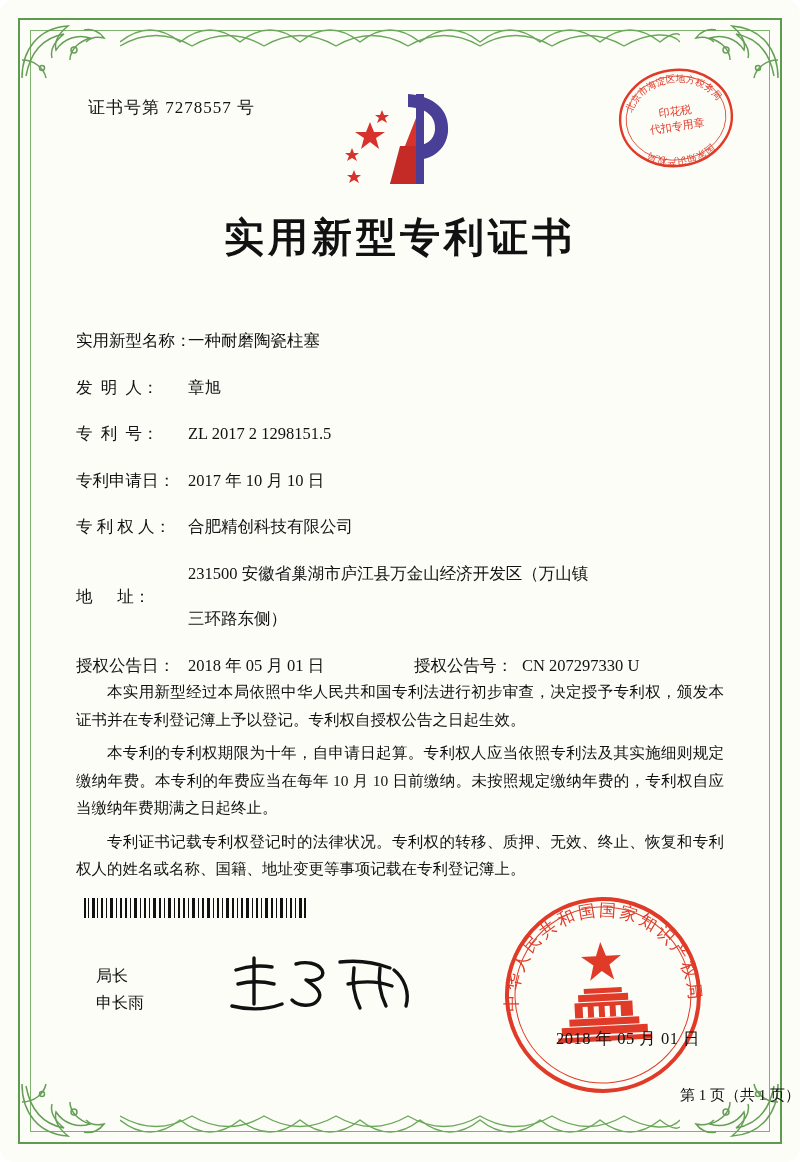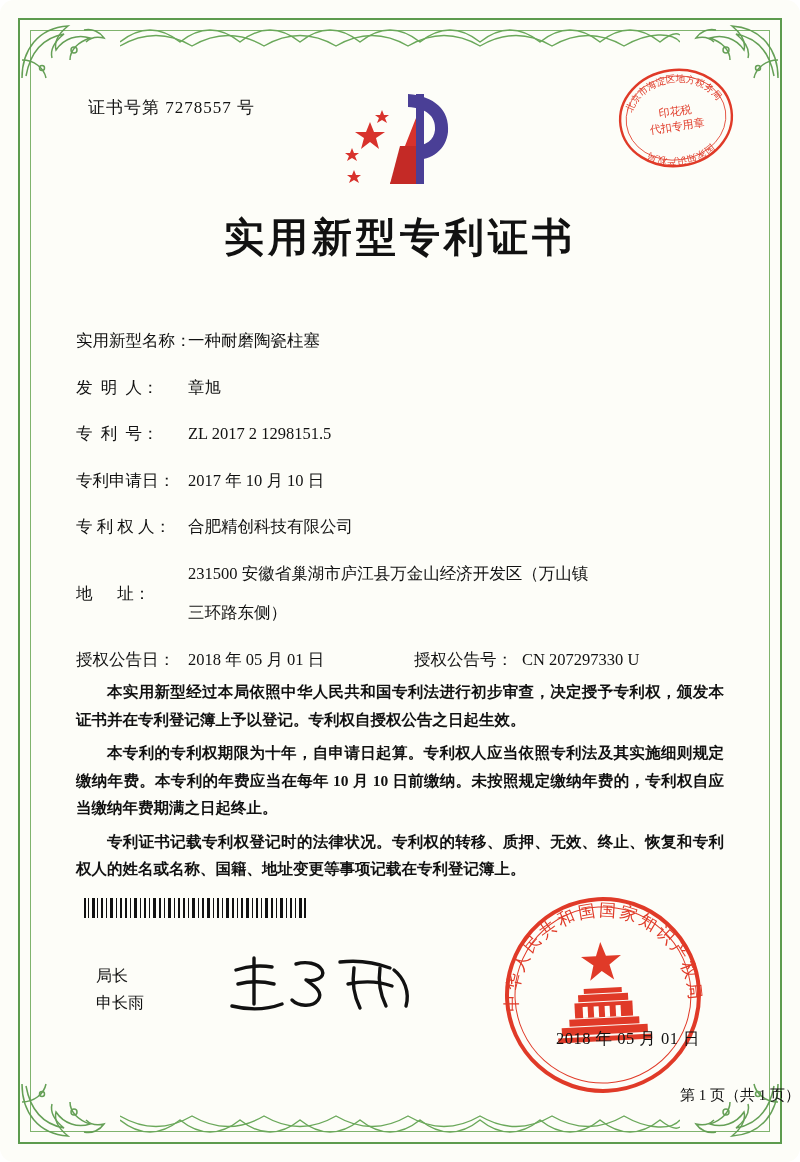--- a/index.html
+++ b/index.html
@@ -112,21 +112,21 @@
     flex: 0 0 112px;
     white-space: pre;
     color: #111;
   }
   .field-value {
     flex: 1;
     color: #111;
   }
   .field-value .line2 {
     display: block;
-    margin-top: 14px;
+    margin-top: 20px;
     margin-left: 0;
   }
   .grant-row {
     display: flex;
     margin-bottom: 14px;
     gap: 8px;
   }
   .grant-left { width: 330px; display:flex; }
   .grant-right { display:flex;align-items:flex-end; }
   .grant-right .field-label { width: 108px; flex: 0 0 108px; }
@@ -138,21 +138,20 @@
     top: 678px;
     width: 648px;
     font-size: 15.5px;
     line-height: 1.78;
     text-align: justify;
     color: #111;
   }
   .body-text p {
     margin: 0 0 6px 0;
     text-indent: 2em;
-    font-weight: bold;
   }
 
   
   .barcode {
     position: absolute;
     left: 84px;
     top: 898px;
     width: 222px;
     height: 20px;
   }

